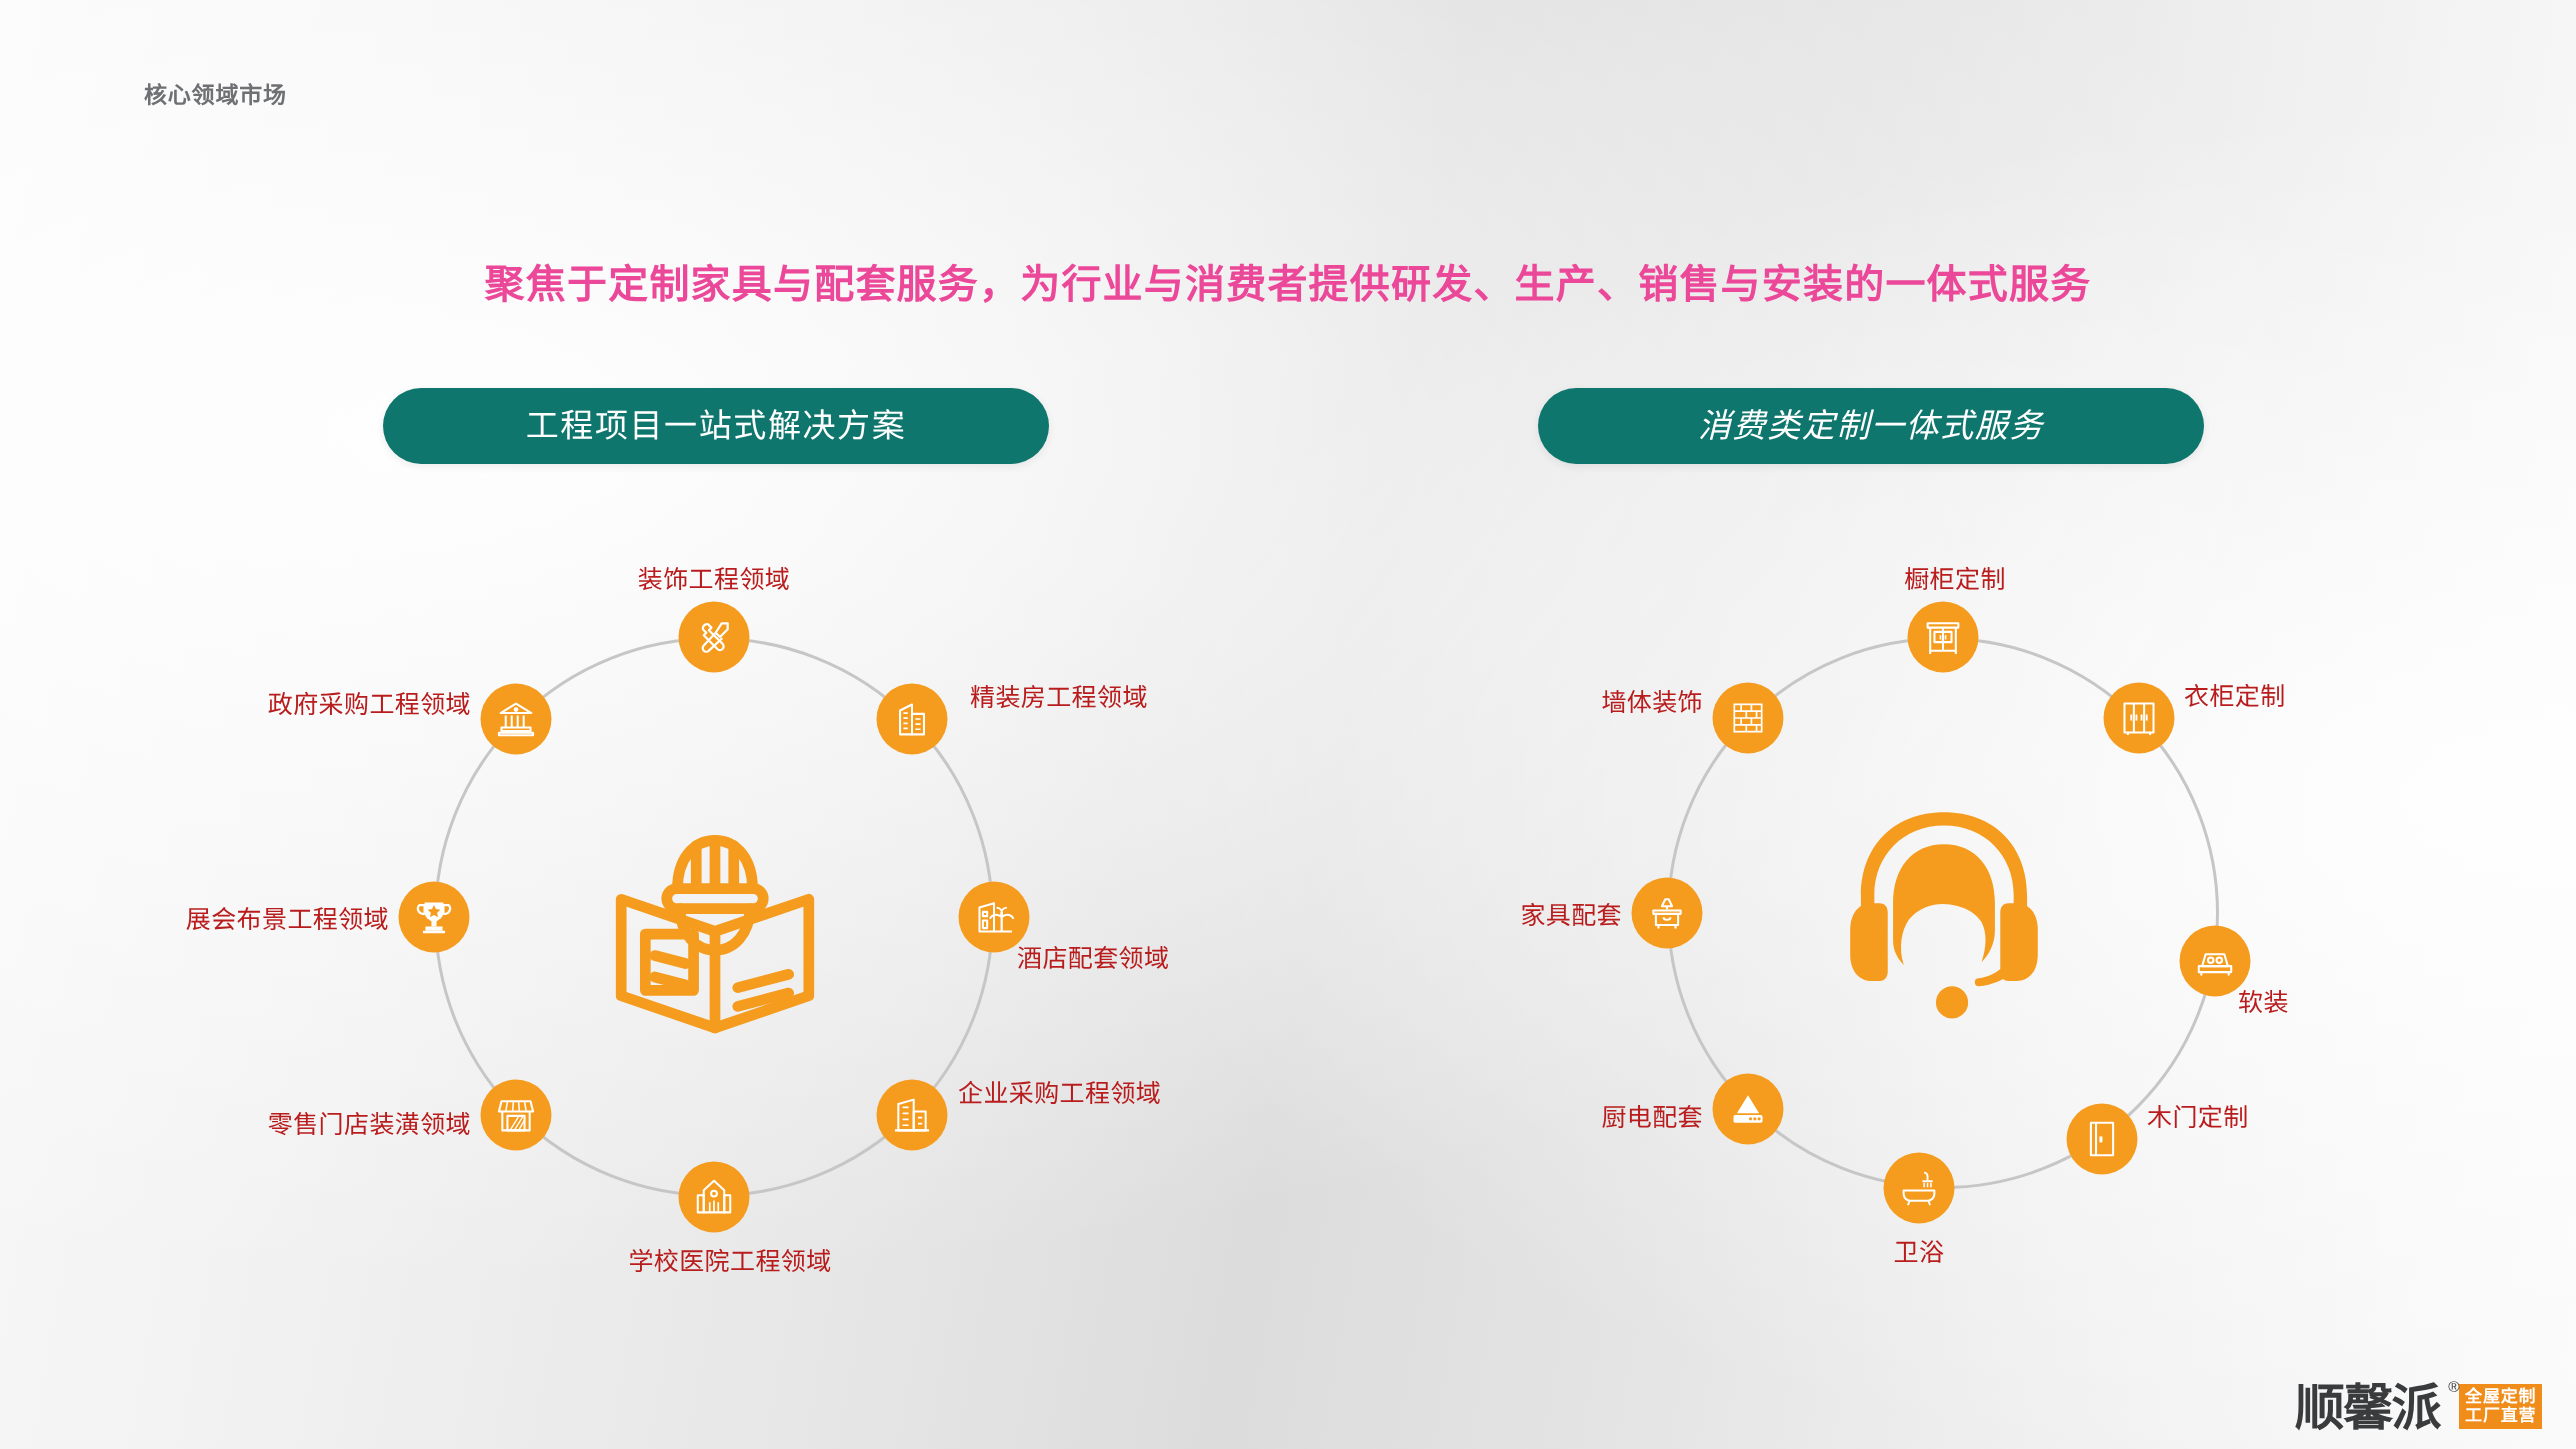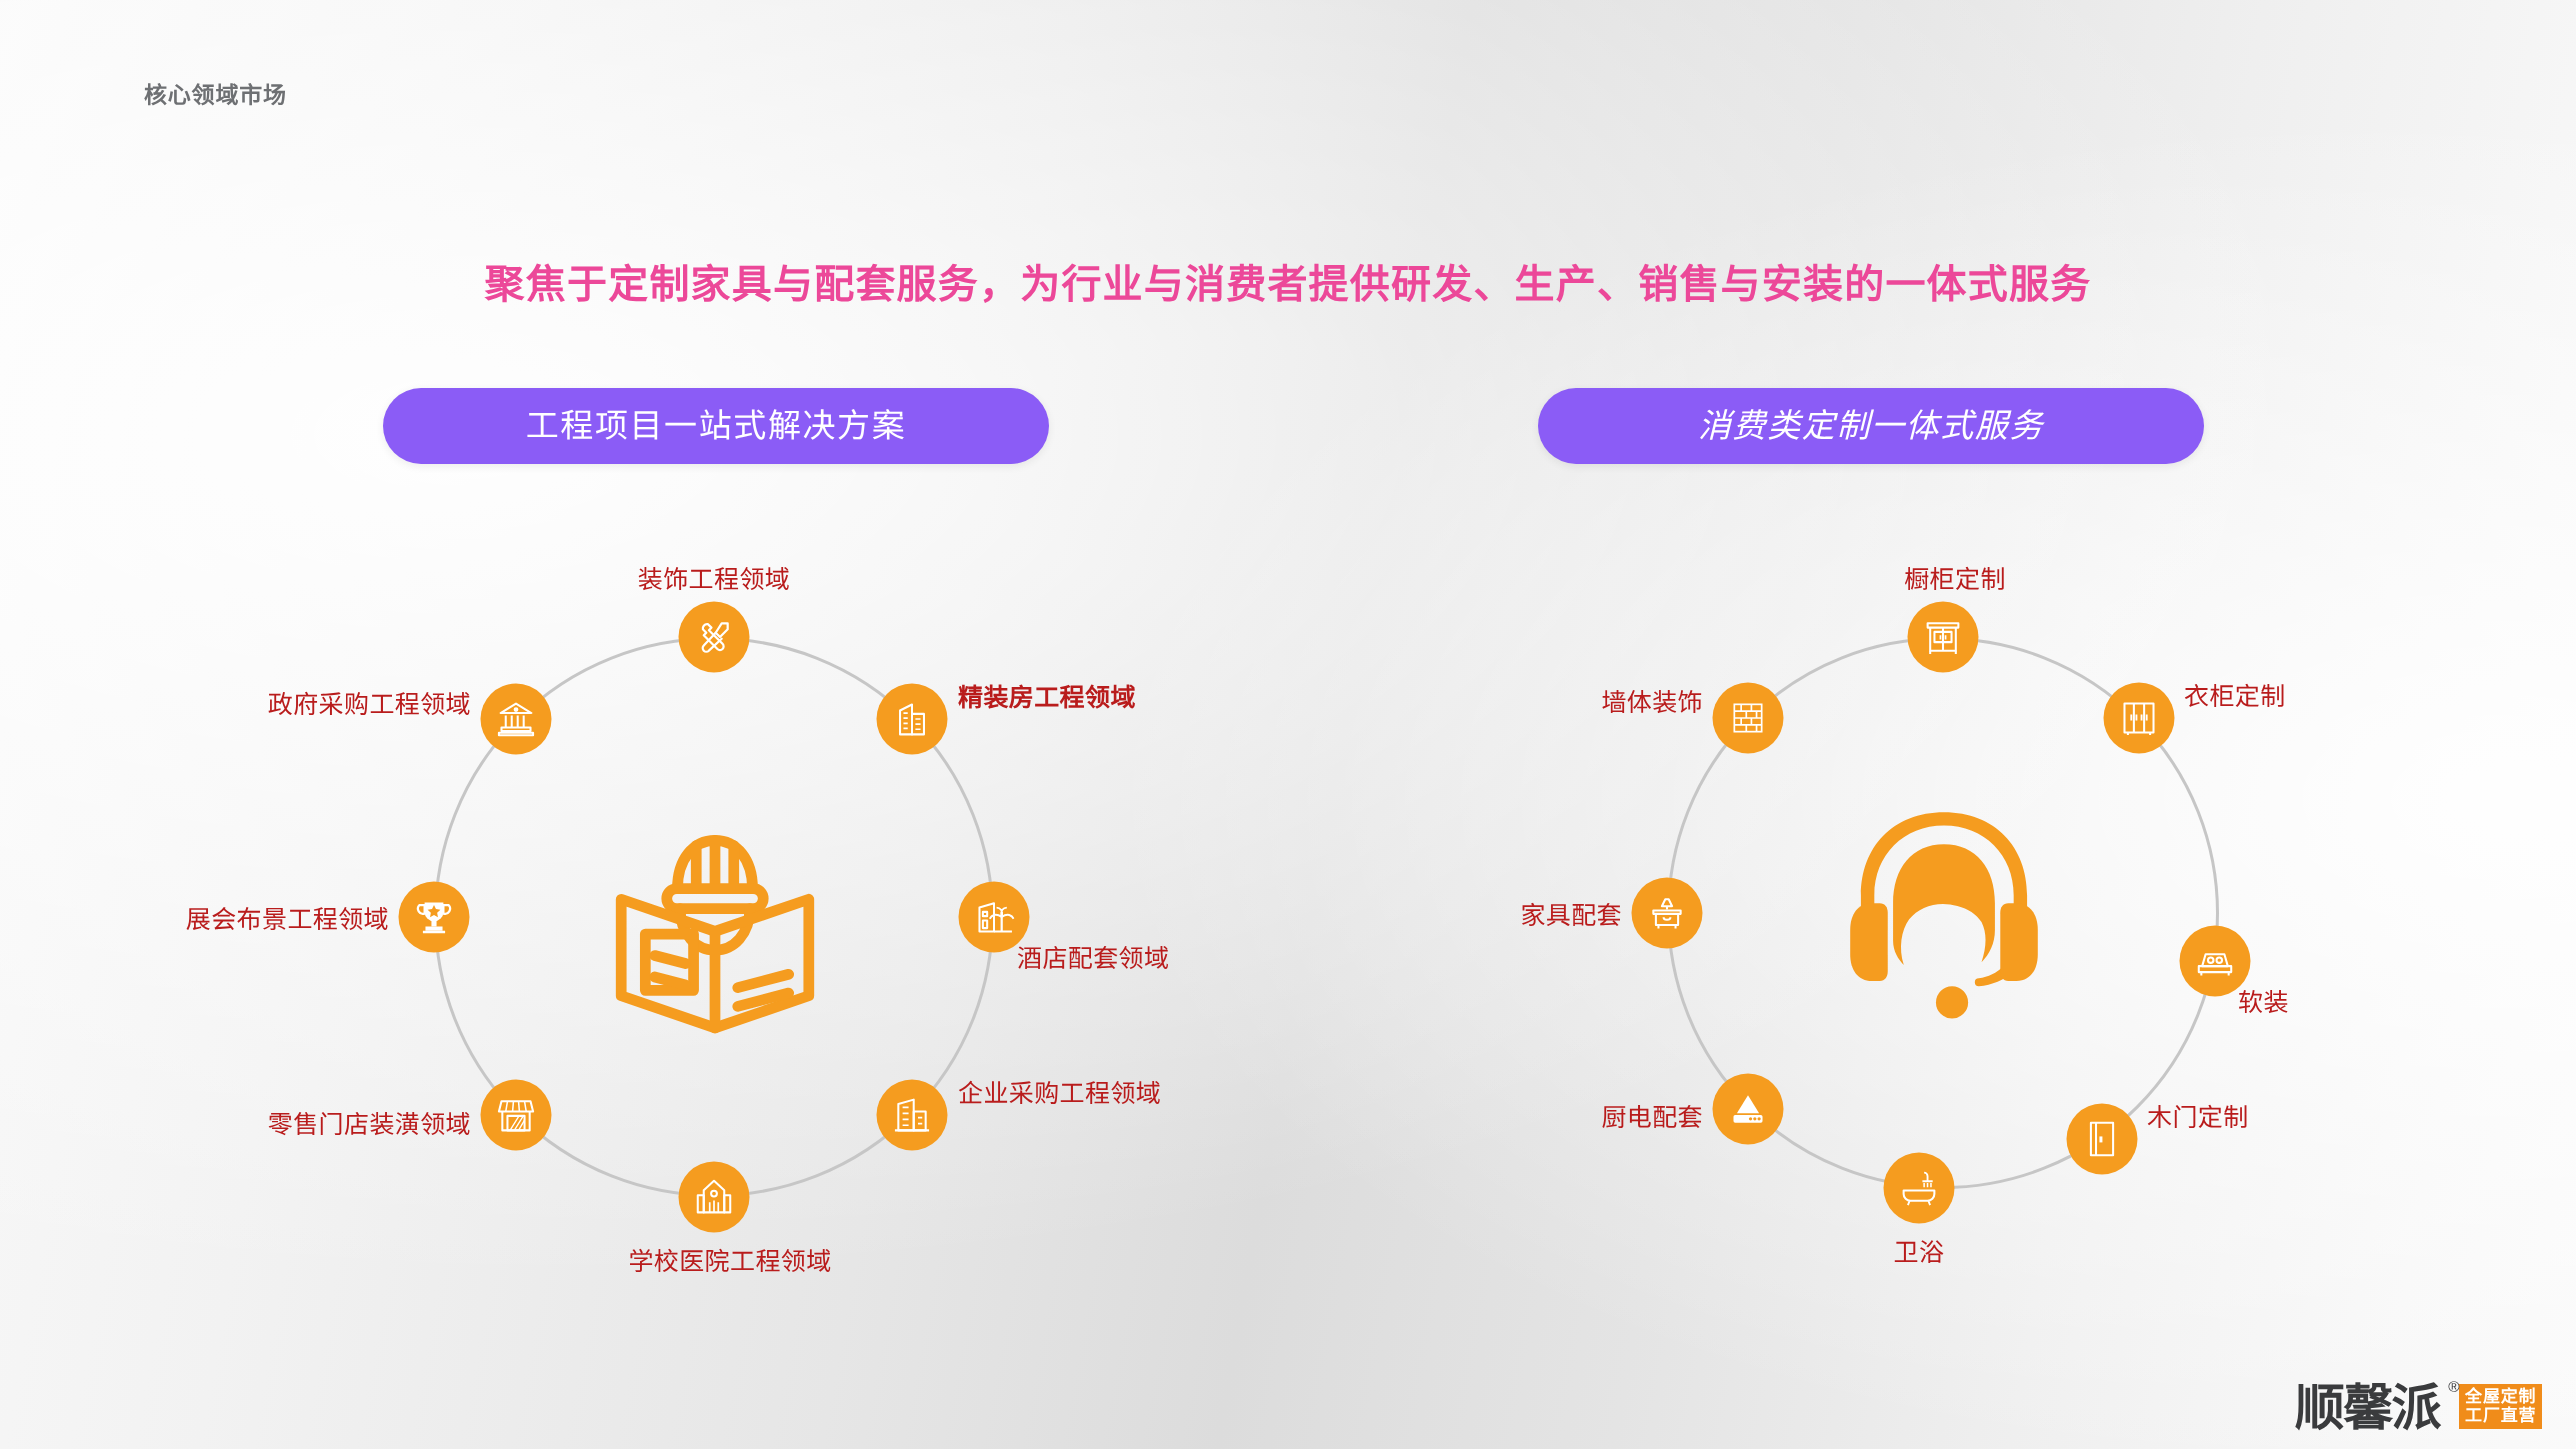--- a/index.html
+++ b/index.html
@@ -24,21 +24,21 @@
     text-align:center;
     font-size:40px; font-weight:bold; color:#ec4899;
     letter-spacing:1.2px;
   }
 
   
   .pill {
     position:absolute; top:388px;
     height:76px; line-height:76px;
     border-radius:38px;
-    background:#8b5cf6;
+    background:#0f766e;
     color:#ffffff;
     font-size:33px;
     text-align:center;
     letter-spacing:1.6px;
     box-shadow:0 2.4px 8px rgba(0,0,0,0.07);
   }
   .pill-left  { left:383px; width:666px; }
   .pill-right { left:1538px; width:666px;font-style:italic; }
 
   
@@ -148,21 +148,21 @@
       <span>
         <svg viewBox="0 0 48 48" fill="none" stroke="#fff" stroke-width="2.4" stroke-linejoin="round">
           <path d="M10 42 L10 14 L24 7 L24 42 Z"></path>
           <path d="M24 42 L24 18 L38 18 L38 42 Z"></path>
           <g stroke-width="2">
             <path d="M14 17h5M14 23h5M14 29h5M14 35h5M28 24h6M28 30h6M28 36h6"></path>
           </g>
         </svg>
       </span>
     </div>
-    <div class="node-label lbl-r" style="left: 556px; top: 90px; font-weight: bold;">精装房工程领域</div>
+    <div class="node-label lbl-r" style="left: 568px; top: 90px;">精装房工程领域</div>
     <div class="node" style="left: 592px; top: 312px;">
       <span>
         <svg viewBox="0 0 48 48" fill="none" stroke="#fff" stroke-width="2.4" stroke-linejoin="round">
           <path d="M7 41 L7 13 L24 8 L24 41 Z"></path>
           <rect x="11" y="18" width="5" height="5"></rect>
           <rect x="11" y="28" width="5" height="9"></rect>
           <path d="M33 41 L33 24" stroke-width="2.6"></path>
           <path d="M33 24 c-7-5-12-2-14 2 M33 24 c7-5 12-2 14 2 M33 24 c-2-8 2-11 6-11 M33 24 c2-8-2-11-6-11" stroke-width="2.2"></path>
           <path d="M24 41 L45 41"></path>
         </svg>

